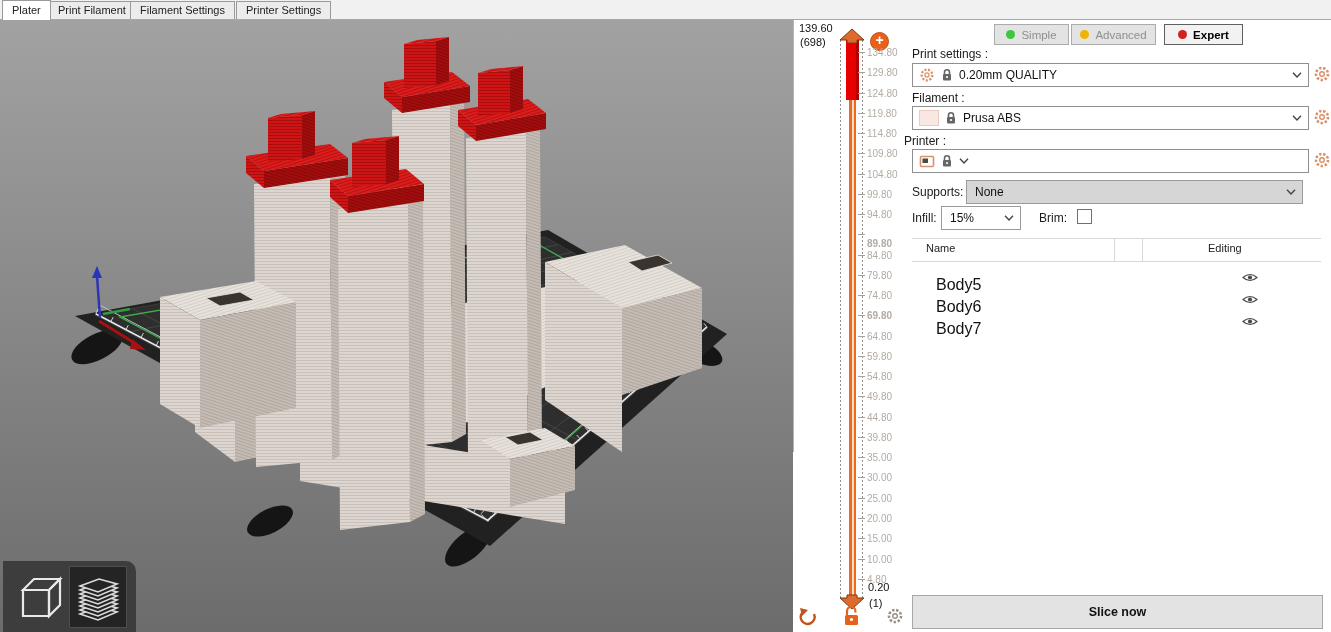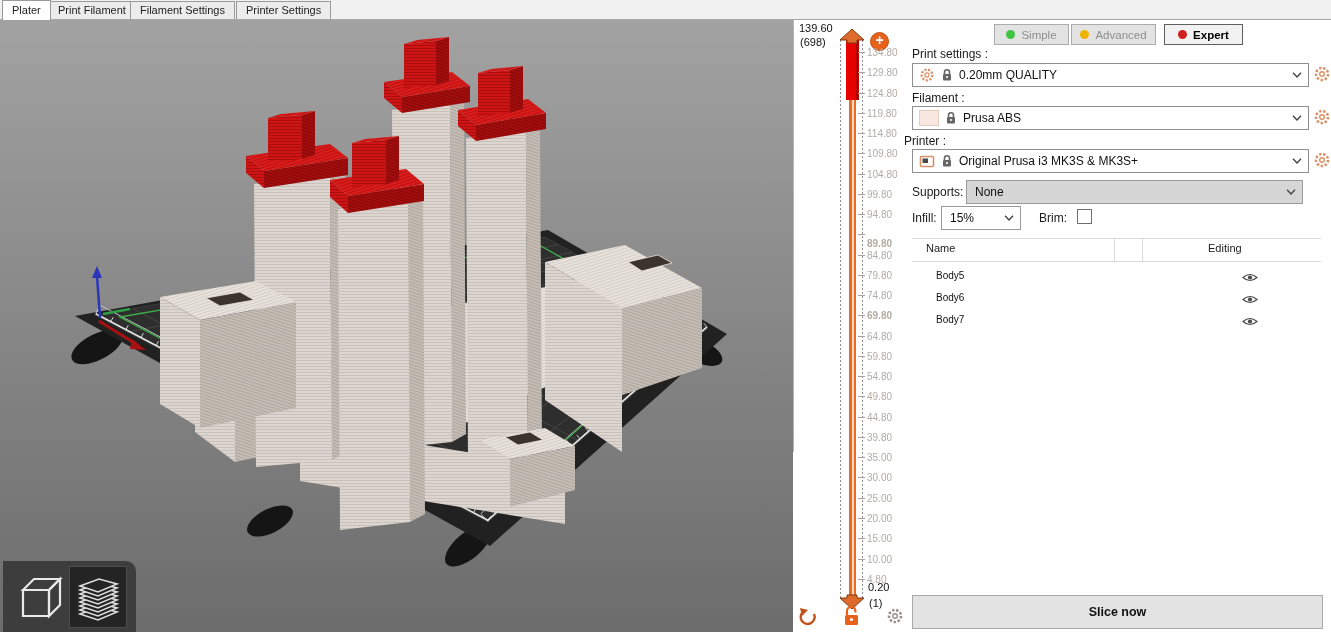--- a/index.html
+++ b/index.html
@@ -37,21 +37,21 @@
           align-items:center;padding:0 8px;font-size:12px;color:#111;}
   .chev{position:absolute;right:6px;top:8px;}
   .checkbox{position:absolute;width:13px;height:13px;background:#fff;border:1px solid #707070;}
   .slicebtn{position:absolute;background:#e3e3e3;border:1px solid #a8a8a8;
             font-size:12.5px;font-weight:bold;color:#111;display:flex;
             align-items:center;justify-content:center;cursor:pointer;}
   
   .tblline{position:absolute;background:#d9d9d9;}
   .th{position:absolute;font-size:11px;color:#222;}
   .obj-row{position:absolute;left:118px;width:409px;height:22px;}
-  .obj-row .nm{position:absolute;left:24px;top:7px;font-size:10px;color:#111;}
+  .obj-row .nm{position:absolute;left:24px;top:13px;font-size:16px;color:#111;}
   .obj-row .eye{position:absolute;left:330px;top:6px;cursor:pointer;}
   
   .ticklabel{position:absolute;left:73px;font-size:10px;color:#b3aba3;white-space:nowrap;}
   .tickmark{position:absolute;left:64px;width:7px;height:1px;background:#a8a19a;}
   .dashcol{position:absolute;width:1px;top:40px;height:558px;
            background:repeating-linear-gradient(#909090 0 2px,transparent 2px 4px);}
   .slidertop{position:absolute;font-size:11px;color:#111;}
 </style>
 </head>
 <body>
@@ -436,21 +436,20 @@
     <div class="combo" style="left:118px;top:149px;width:383px;">
       <svg width="16" height="16" viewBox="0 0 16 16">
         <rect x="1.5" y="3.5" width="13" height="10" rx="1" fill="none" stroke="#db9168" stroke-width="1.6"></rect>
         <rect x="3.5" y="5.5" width="5.5" height="4.5" fill="#4a4a4a"></rect>
       </svg>
       <svg width="12" height="14" viewBox="0 0 12 14">
         <path d="M3.5 6 V4.2 a2.5 2.5 0 0 1 5 0 V6" fill="none" stroke="#666" stroke-width="1.6"></path>
         <rect x="2" y="6" width="8" height="6.5" rx="1" fill="#666"></rect>
           <circle cx="6" cy="9" r="1.1" fill="#fff"></circle>
       </svg>
-      <span class="txt">Original Prusa i3 MK3S &amp; MK3S+</span>
       <svg width="10" height="6" viewBox="0 0 10 6">
         <polyline points="1,0.8 5,5 9,0.8" fill="none" stroke="#444" stroke-width="1.4"></polyline>
       </svg>
     </div>
     <div class="gearbtn" style="left:519px;top:151px;">
       <svg width="18" height="18" viewBox="0 0 18 18">
         <circle cx="9" cy="9" r="6" fill="none" stroke="#db9168" stroke-width="2.6" stroke-dasharray="2.4,1.7"></circle>
         <circle cx="9" cy="9" r="2.3" fill="none" stroke="#db9168" stroke-width="1.4"></circle>
       </svg>
     </div>

